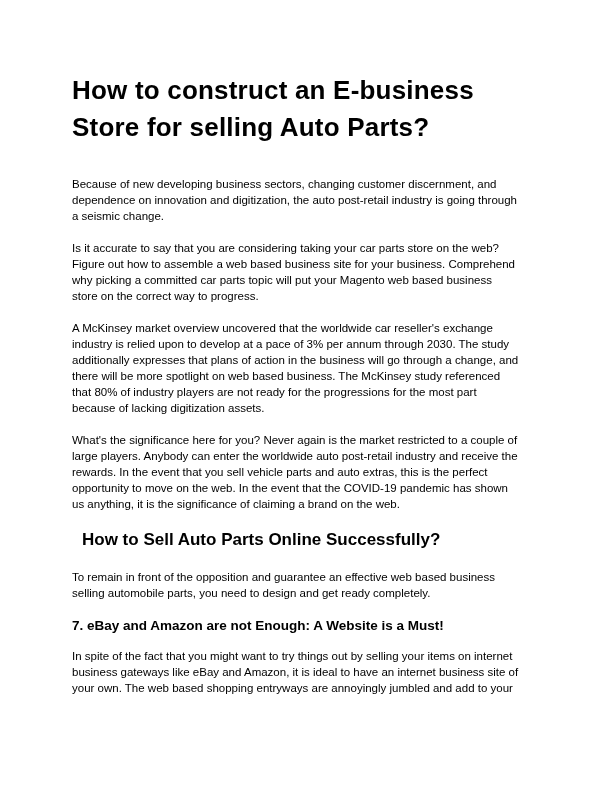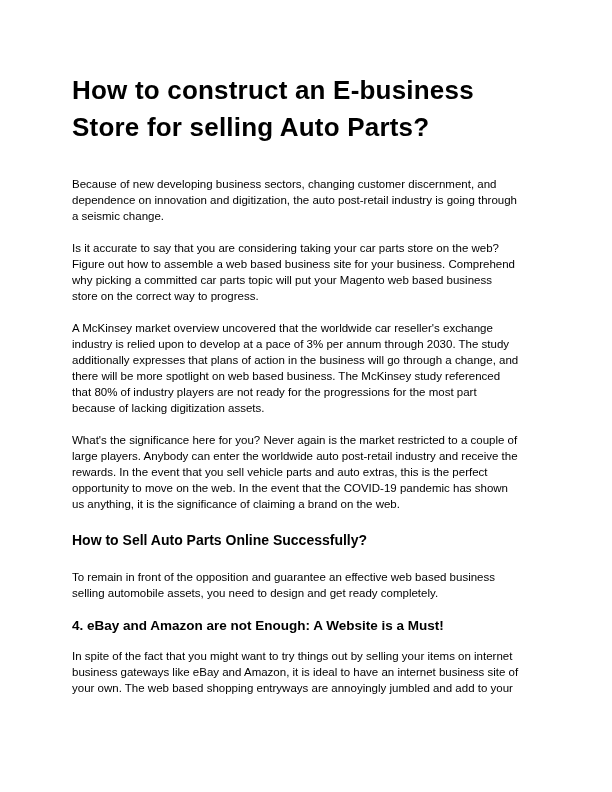--- a/index.html
+++ b/index.html
@@ -31,24 +31,24 @@
     letter-spacing: 0.2px;
   }
   .body-text {
     font-size: 11.5px;
     line-height: 16px;
     font-weight: normal;
     margin: 0 0 16px 0;
     white-space: pre-line;
   }
   .heading-2 {
-    font-size: 14px;
+    font-size: 17px;
     font-weight: bold;
     line-height: 24px;
-    margin: 2px 0 17px 0;
+    margin: 2px 0 17px 10px;
     white-space: pre-line;
   }
   .heading-3 {
     font-size: 13.5px;
     font-weight: bold;
     line-height: 17px;
     margin: 0 0 14px 0;
     white-space: pre-line;
   }
 </style>
@@ -78,21 +78,21 @@
 
     <p class="body-text">What's the significance here for you? Never again is the market restricted to a couple of
 large players. Anybody can enter the worldwide auto post-retail industry and receive the
 rewards. In the event that you sell vehicle parts and auto extras, this is the perfect
 opportunity to move on the web. In the event that the COVID-19 pandemic has shown
 us anything, it is the significance of claiming a brand on the web.</p>
 
     <h2 class="heading-2">How to Sell Auto Parts Online Successfully?</h2>
 
     <p class="body-text">To remain in front of the opposition and guarantee an effective web based business
-selling automobile assets, you need to design and get ready completely.</p>
+selling automobile parts, you need to design and get ready completely.</p>
 
-    <h3 class="heading-3">4. eBay and Amazon are not Enough: A Website is a Must!</h3>
+    <h3 class="heading-3">7. eBay and Amazon are not Enough: A Website is a Must!</h3>
 
     <p class="body-text">In spite of the fact that you might want to try things out by selling your items on internet
 business gateways like eBay and Amazon, it is ideal to have an internet business site of
 your own. The web based shopping entryways are annoyingly jumbled and add to your</p>
   </div>
 </div>
 
 </body></html>

